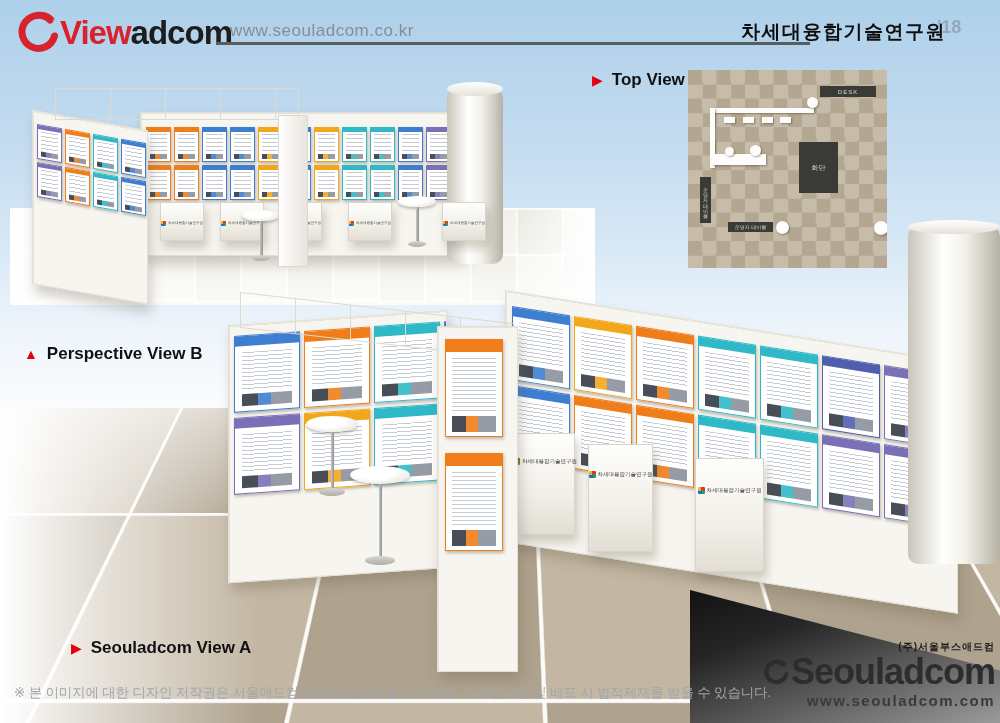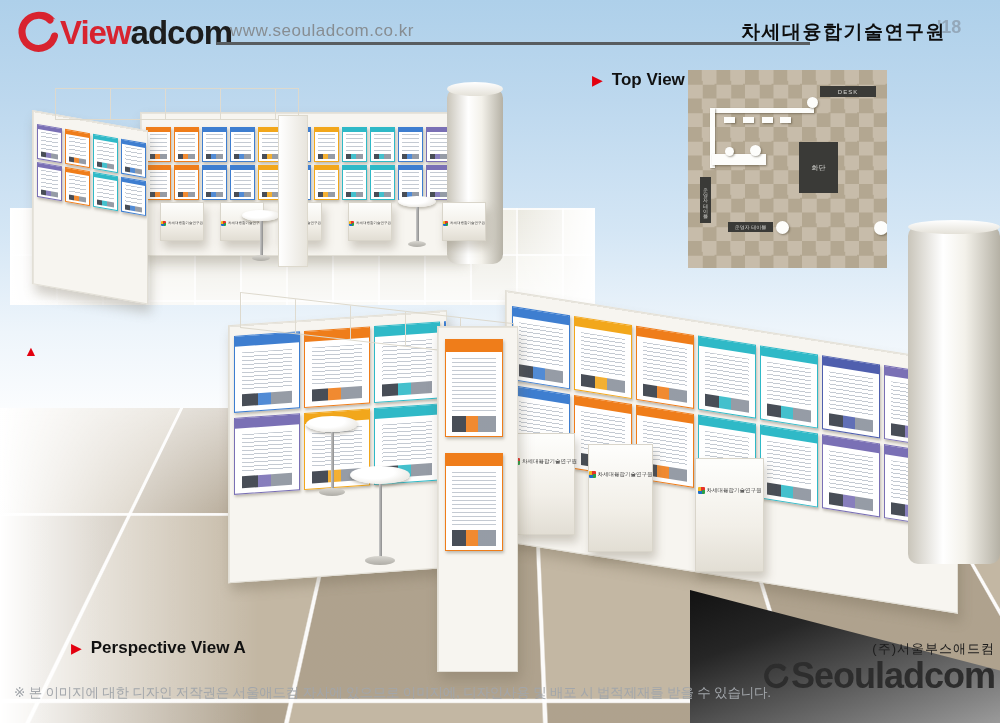--- a/index.html
+++ b/index.html
@@ -120,21 +120,21 @@
   .tableA1 .t-top{width:52px;height:16px;} .tableA1 .t-pole{height:58px;} .tableA1 .t-base{width:26px;height:8px;}
   .tableA2{left:350px;top:198px;z-index:6;}
   .tableA2 .t-top{width:60px;height:18px;} .tableA2 .t-pole{height:74px;} .tableA2 .t-base{width:30px;height:9px;}
   .cylA{left:908px;top:226px;width:92px;height:338px;z-index:5;}
 
   
   .wedge{left:690px;top:548px;width:310px;height:175px;z-index:7;
          clip-path:polygon(0 24%,100% 70%,100% 100%,0 100%);
          background:linear-gradient(160deg,#0d0d0d 8%,#262626 40%,#6f6f6f 78%,#9a9a9a 100%);}
   .wm{left:762px;top:640px;width:233px;text-align:right;z-index:8;color:#242424;}
-  .wm-company{font-size:13px;font-weight:normal;letter-spacing:1px;color:#1c1c1c;}
+  .wm-company{font-size:10px;font-weight:bold;letter-spacing:1px;color:#1c1c1c;}
   .wm-brandrow{display:flex;align-items:center;justify-content:flex-end;gap:2px;margin-top:-2px;}
   .wm-brand{font-size:36px;font-weight:bold;letter-spacing:-1px;color:#2d2d2d;line-height:1;}
   .wm-url{font-size:15px;font-weight:bold;letter-spacing:1.5px;color:#3a3a3a;margin-top:0px;}
   .disclaimer{left:14px;top:684px;font-size:13.5px;color:#a2a6ab;letter-spacing:-.2px;z-index:9;}
 </style>
 </head>
 <body>
 
 <svg class="abs hdr-swoosh" viewBox="0 0 44 44">
   <path d="M35 10 A16.5 16.5 0 1 0 39.5 26" fill="none" stroke="#d8232f" stroke-width="7" stroke-linecap="round"></path>
@@ -384,20 +384,21 @@
   <div class="pcirc" style="left:119px;top:27px;width:11px;height:11px;"></div>
   <div class="pbox p-planter">화단</div>
   <div class="pbox p-side">운영자 테이블</div>
   <div class="pbox p-front">운영자 테이블</div>
   <div class="pcirc" style="left:88px;top:151px;width:13px;height:13px;"></div>
   <div class="pcirc" style="left:186px;top:151px;width:14px;height:14px;"></div>
 </div>
 
 <div class="abs sec-label lbl-b">
   <span class="tri">▲</span>
+  <span>Perspective View B</span>
 </div>
 
 <div class="abs viewA">
   <div class="abs floorA">
       <div class="grid"></div>
     </div>
   <div class="wall abs wallA-right">
       <div class="prow">
         <div class="poster" style="--hc: #3e7ed0;">
           <i class="ph"></i>
@@ -561,27 +562,28 @@
     <div class="t-top"></div>
       <div class="t-pole"></div>
       <div class="t-base"></div>
   </div>
 
 </div>
 <div class="cyl abs cylA"></div>
 
 <div class="abs sec-label lbl-a">
   <span class="tri">▶</span>
-  <span>Perspective View A</span>
+  <span>Seouladcom View A</span>
 </div>
 
 <div class="abs wedge"></div>
 <div class="abs wm">
   <div class="wm-company">(주)서울부스애드컴</div>
   <div class="wm-brandrow">
     <svg width="42" height="40" viewBox="0 0 44 44">
       <path d="M35 10 A16.5 16.5 0 1 0 39.5 26" fill="none" stroke="#2d2d2d" stroke-width="7" stroke-linecap="round"></path>
       <path d="M17 5 Q31 -3 40.5 9.5 Q33 5.5 19 8.5 Z" fill="#2d2d2d"></path>
     </svg>
     <span class="wm-brand">Seouladcom</span>
   </div>
+  <div class="wm-url">www.seouladcom.com</div>
 </div>
 <div class="abs disclaimer">※ 본 이미지에 대한 디자인 저작권은 서울애드컴 자사에 있으므로 이미지에, 디자인사용 및 배포 시 법적제재를 받을 수 있습니다.</div>
 
 </body></html>

